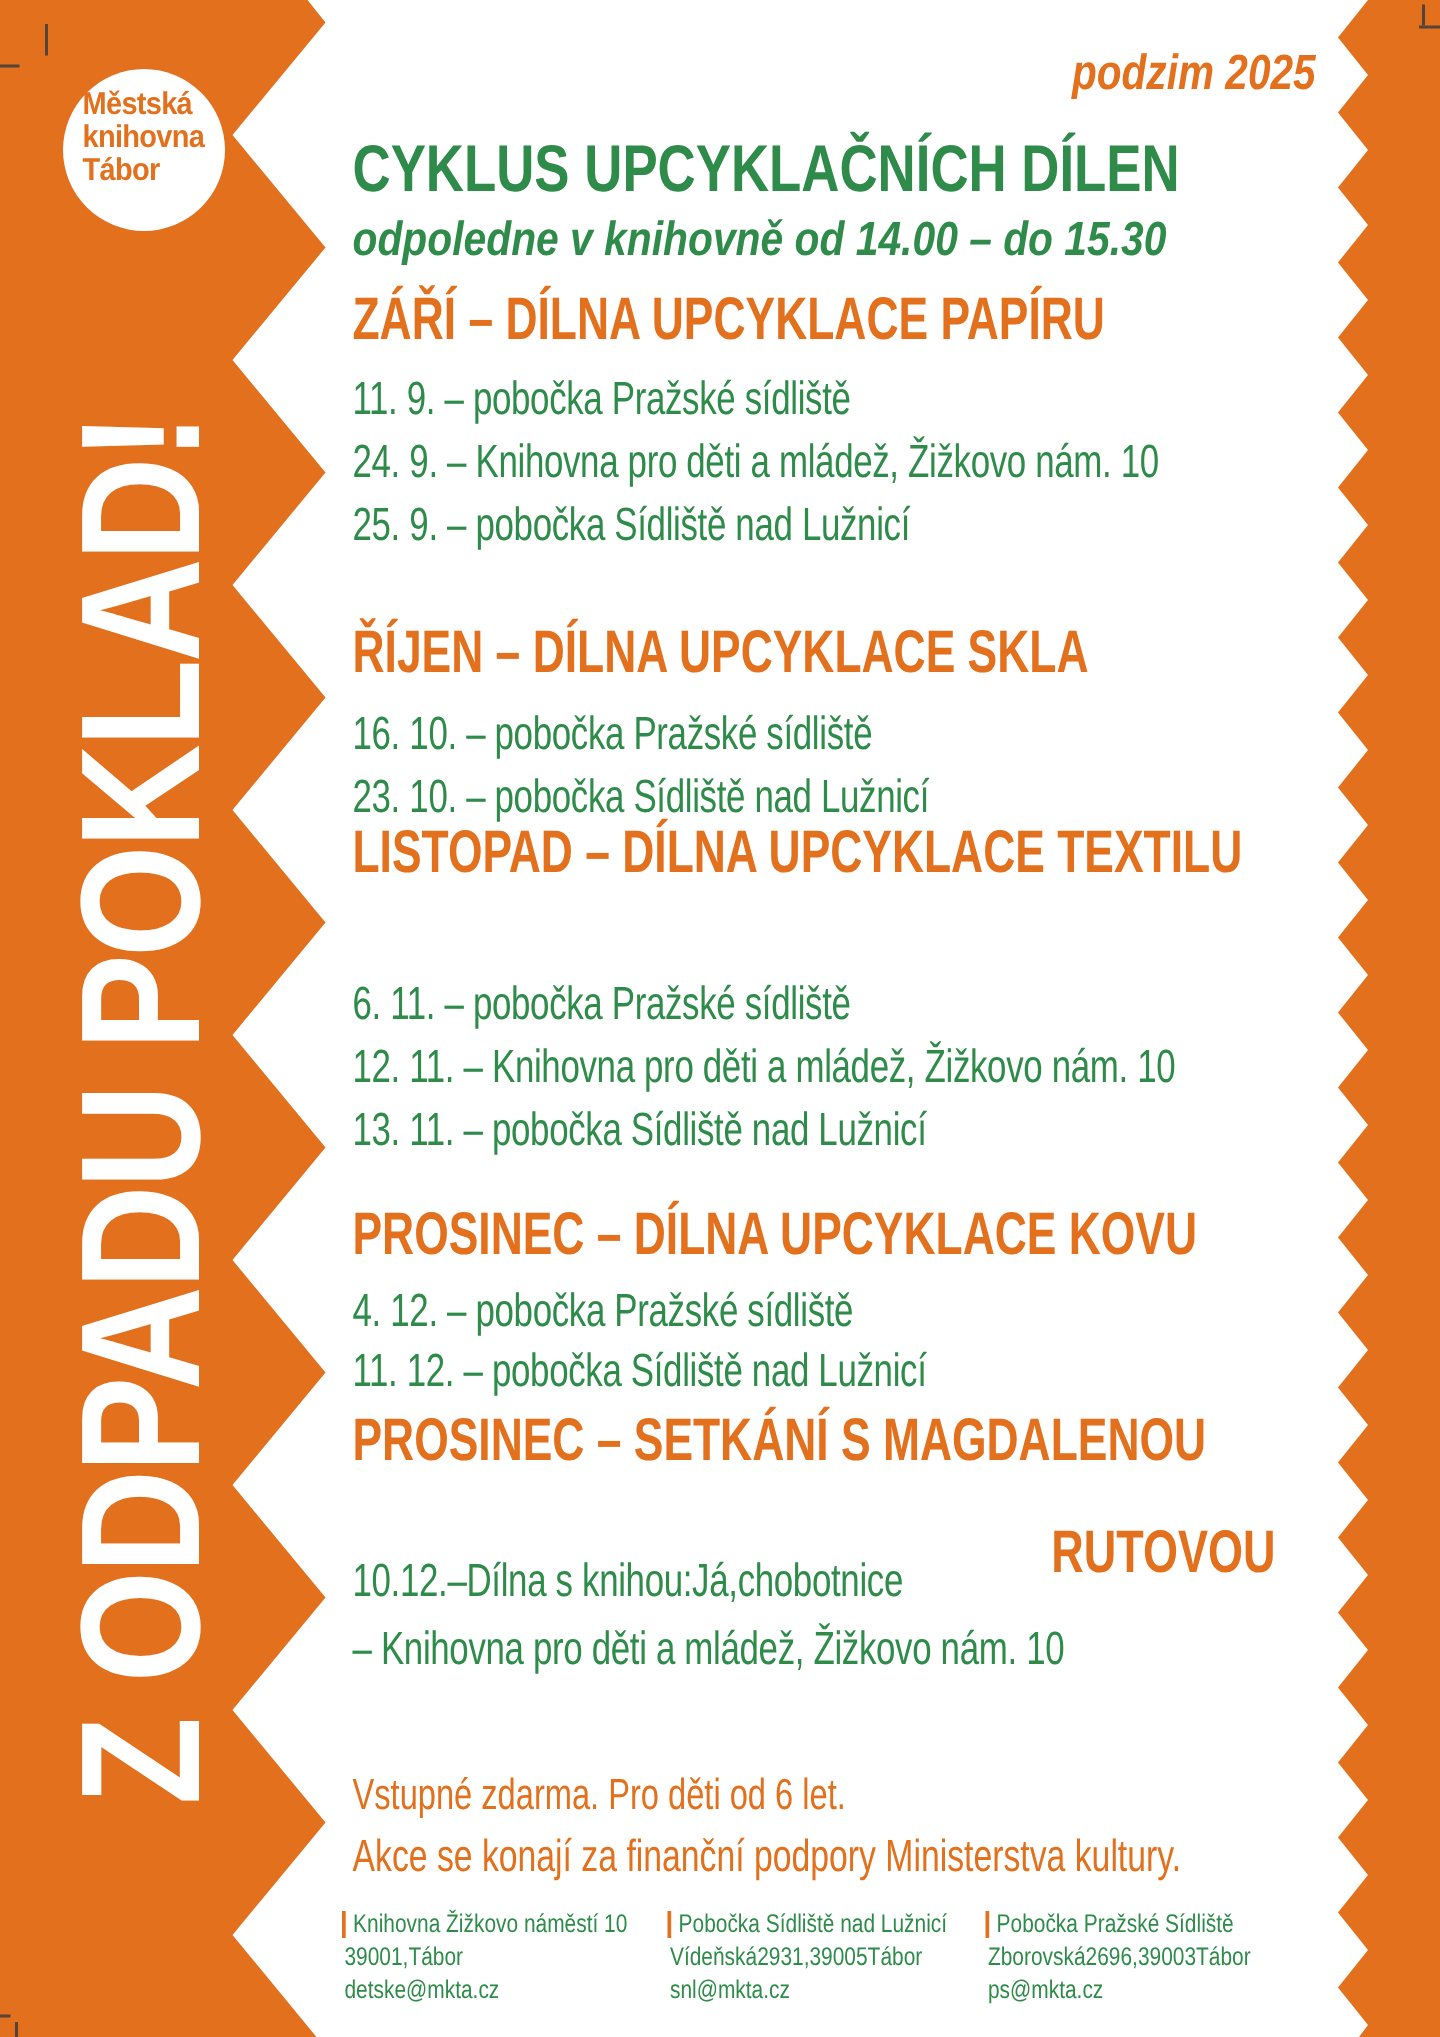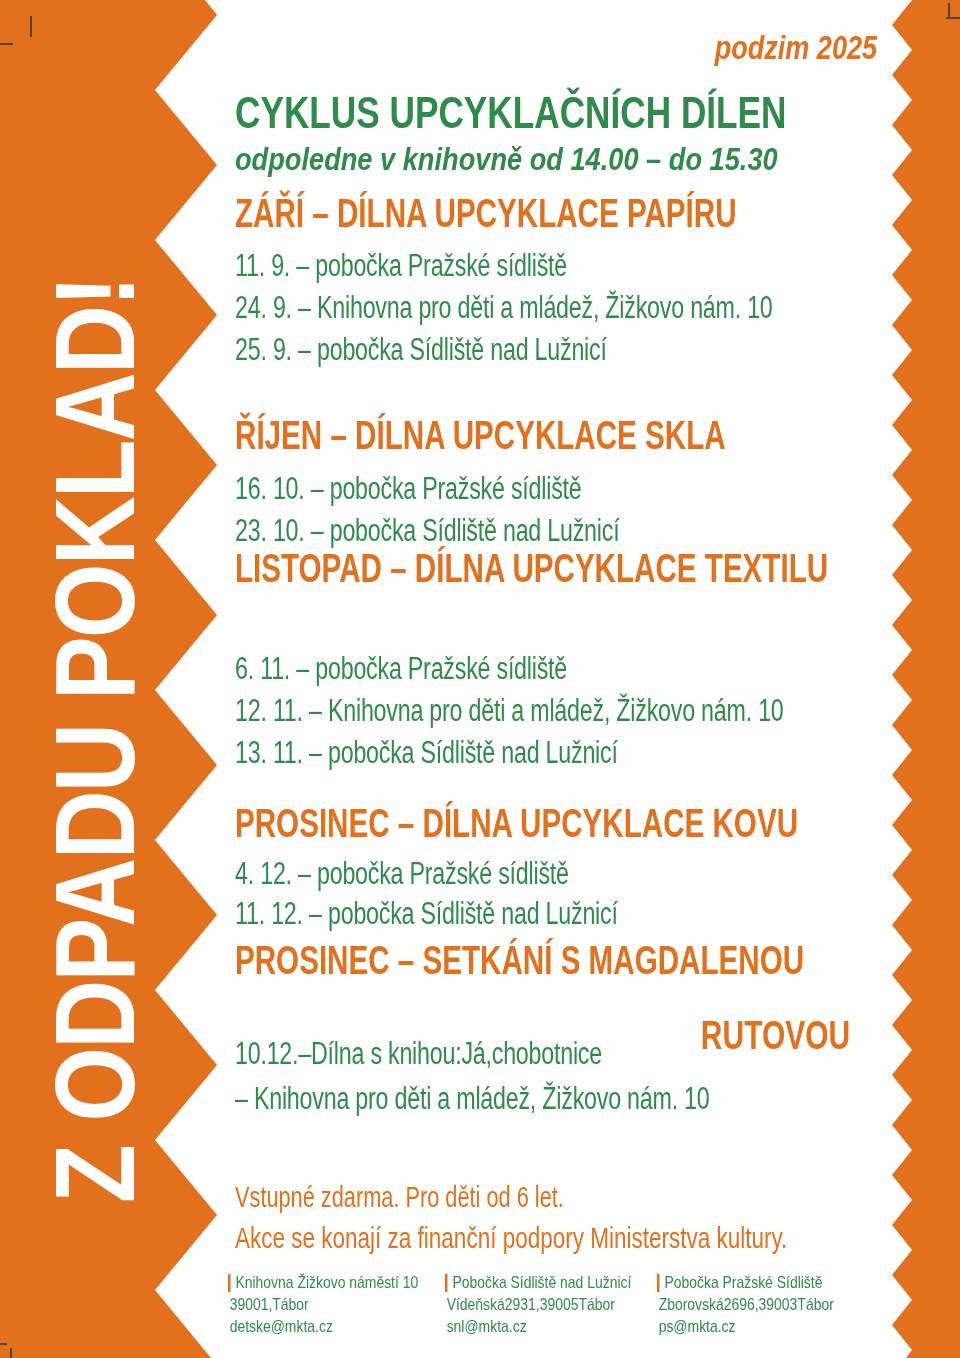--- a/index.html
+++ b/index.html
@@ -59,20 +59,25 @@
     <polygon fill="#e2701c" points="
       912,0 892,25 912,50 892,75 912,100 892,125 912,150 892,175 912,200 892,225
       912,250 892,275 912,300 892,325 912,350 892,375 912,400 892,425 912,450 892,475
       912,500 892,525 912,550 892,575 912,600 892,625 912,650 892,675 912,700 892,725
       912,750 892,775 912,800 892,825 912,850 892,875 912,900 892,925 912,950 892,975
       912,1000 892,1025 912,1050 892,1075 912,1100 892,1125 912,1150 892,1175
       912,1200 892,1225 912,1250 892,1275 912,1300 892,1325 912,1350 906,1358
       960,1358 960,0"></polygon>
   </svg>
 
+  <div class="logo-circle">
+    <div>Městská</div>
+    <div>knihovna</div>
+    <div>Tábor</div>
+  </div>
 
   <div class="vertical-text">Z ODPADU POKLAD!</div>
 
   <div class="line season">podzim 2025</div>
   <div class="line left title">CYKLUS UPCYKLAČNÍCH DÍLEN</div>
   <div class="line left subtitle">odpoledne v knihovně od 14.00 – do 15.30</div>
 
   <div class="line left h" style="top:191px">ZÁŘÍ – DÍLNA UPCYKLACE PAPÍRU</div>
   <div class="line left d" style="top:248px">11. 9. – pobočka Pražské sídliště</div>
   <div class="line left d" style="top:290px">24. 9. – Knihovna pro děti a mládež, Žižkovo nám. 10</div>

